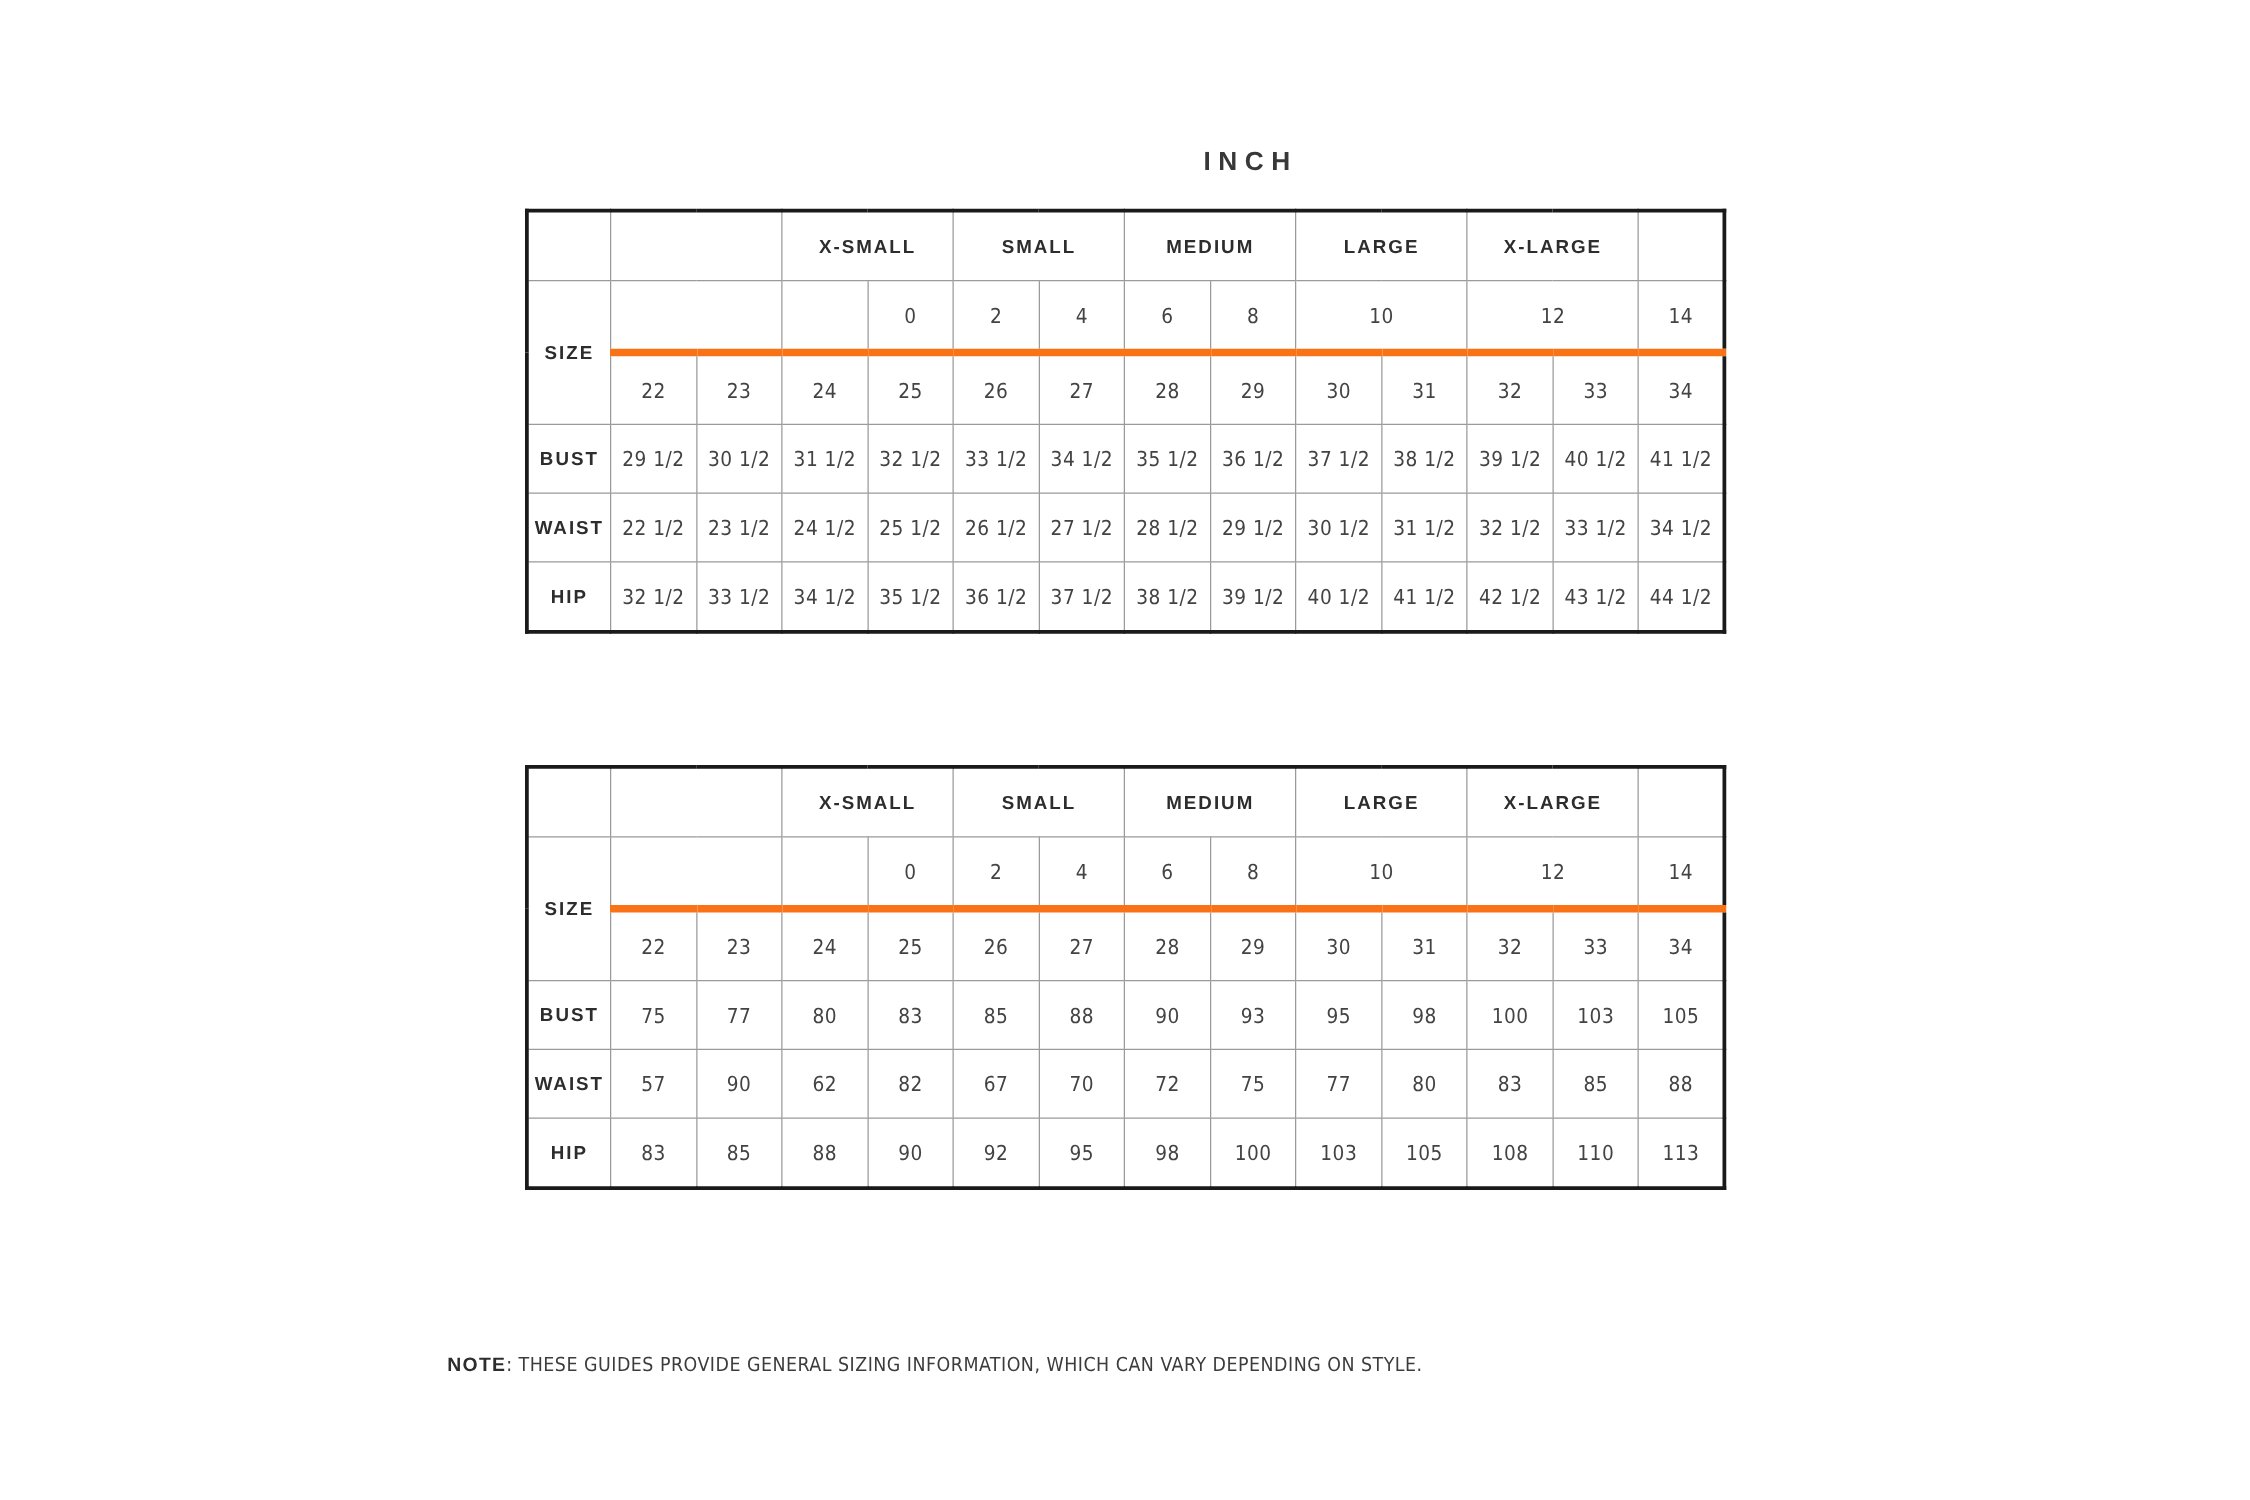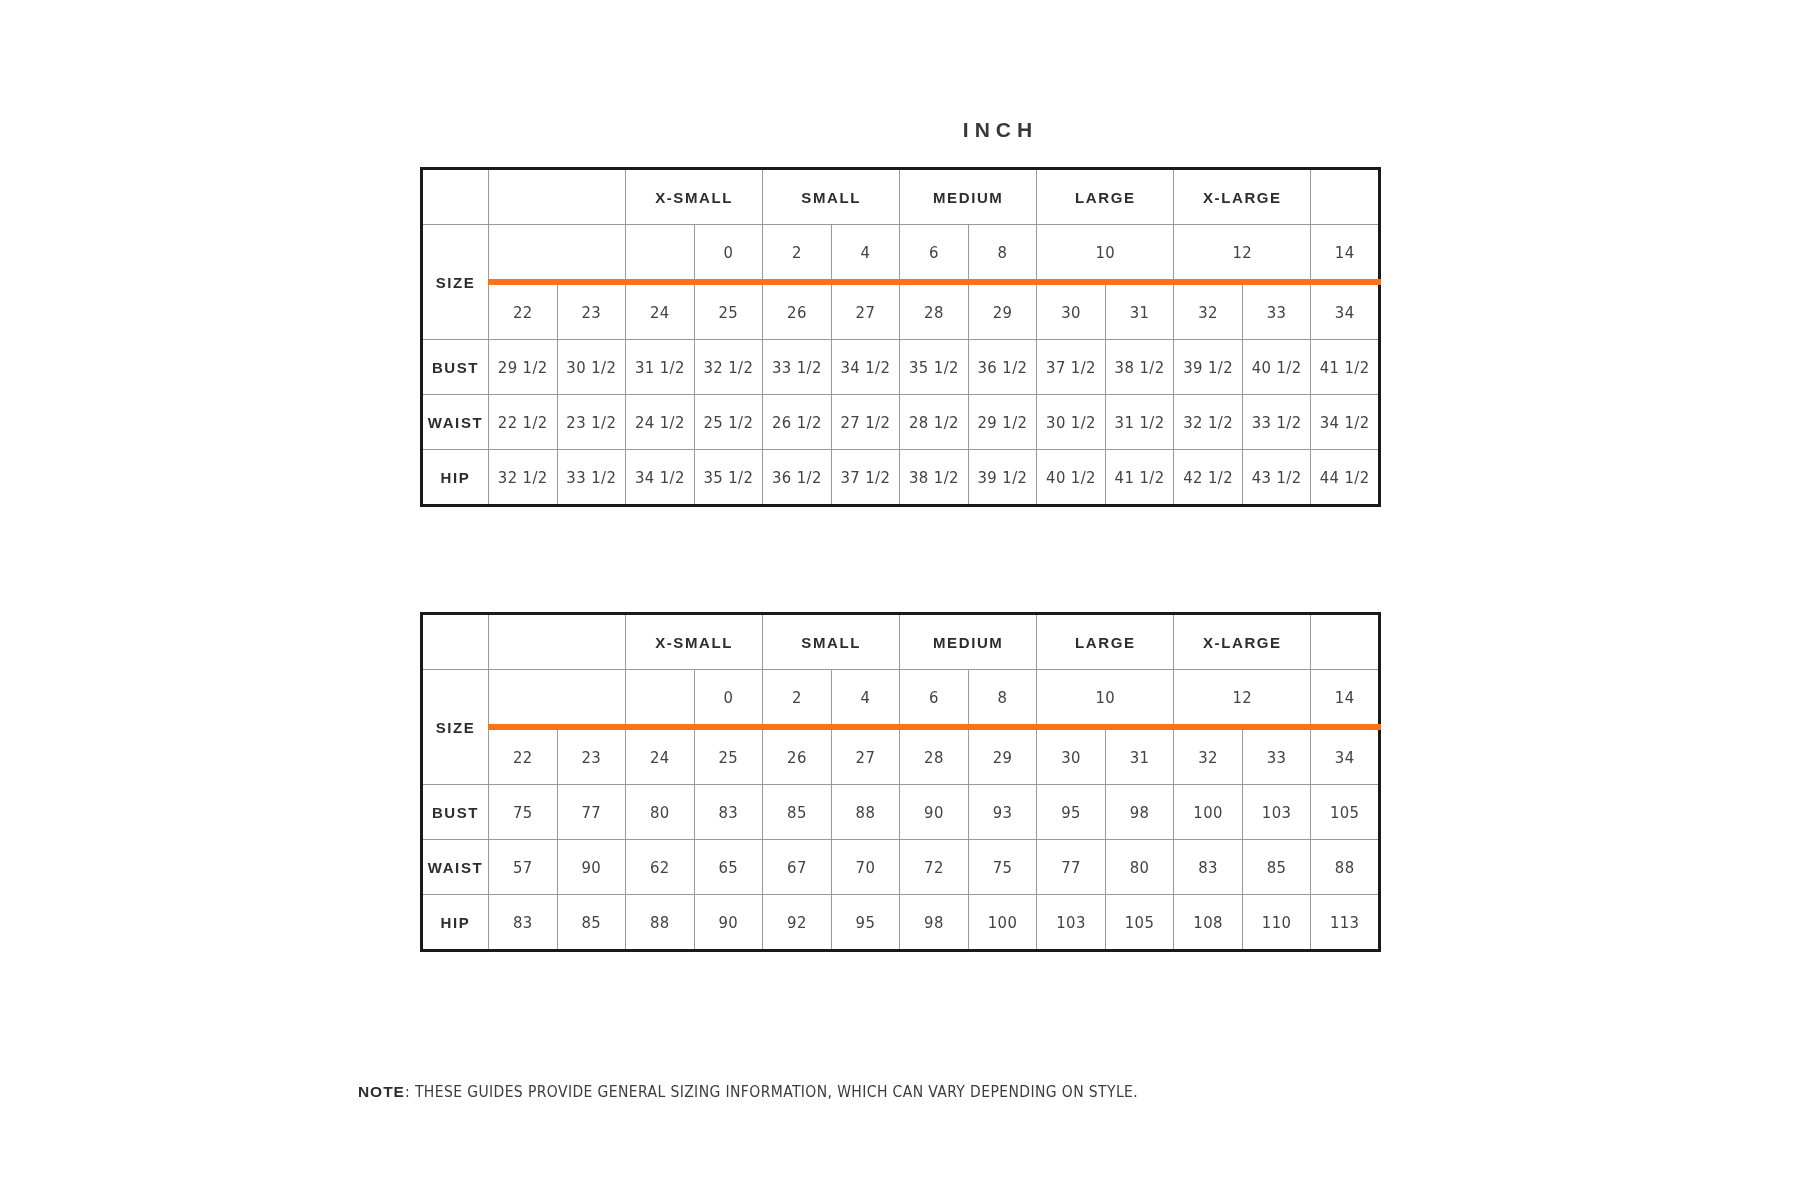--- a/index.html
+++ b/index.html
@@ -269,21 +269,21 @@
           <td>98</td>
           <td>100</td>
           <td>103</td>
           <td>105</td>
         </tr>
         <tr>
           <td class="lab">WAIST</td>
           <td>57</td>
           <td>90</td>
           <td>62</td>
-          <td>65</td>
+          <td>82</td>
           <td>67</td>
           <td>70</td>
           <td>72</td>
           <td>75</td>
           <td>77</td>
           <td>80</td>
           <td>83</td>
           <td>85</td>
           <td>88</td>
         </tr>

